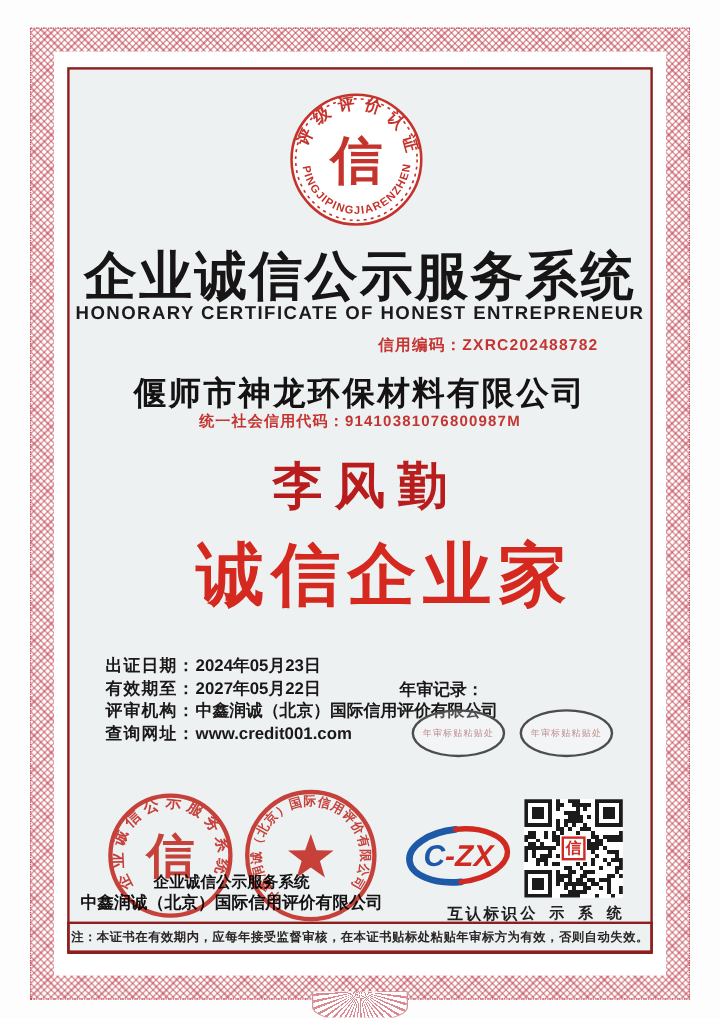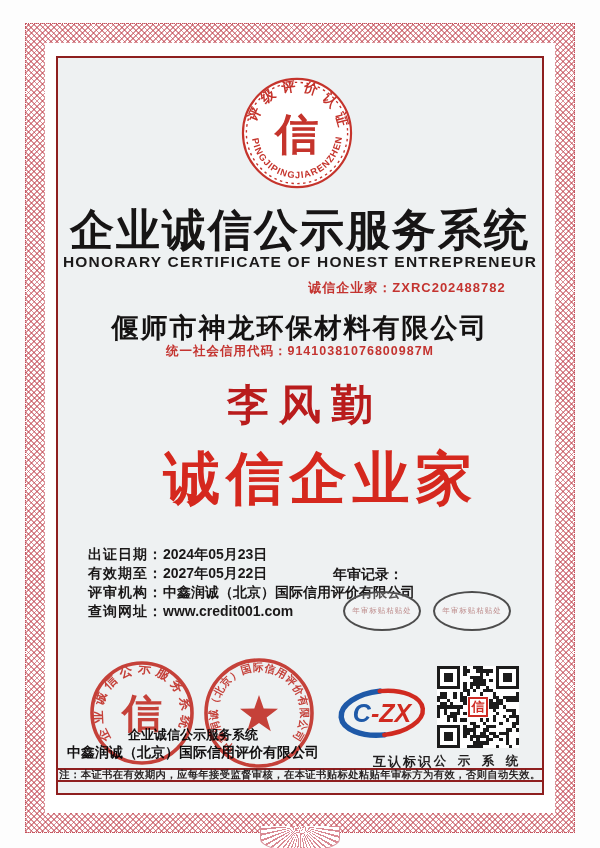--- a/index.html
+++ b/index.html
@@ -63,21 +63,21 @@
   .org2 { left:36px; top:744px; width:314px; text-align:center; font-size:14px; font-weight:700; color:#141212; mix-blend-mode:multiply; white-space:nowrap; }
 
   .czx { left:334px; top:684px; width:96px; height:58px; }
   .mutual-label { left:331px; top:753px; width:102px; text-align:right; font-size:13px; font-weight:700; color:#201e1e; letter-spacing:2px; }
   .qr-wrap { left:437px; top:666px; width:82px; height:82px; background:#fff; }
   .qr-logo { left:468px; top:697px; width:20px; height:20px; background:#fff; border:2px solid #cf2b24;
              color:#cf2b24; font-weight:900; font-size:13px; line-height:16px; text-align:center; }
   .qr-label { left:424px; top:753px; width:108px; text-align:center; font-size:12.5px; font-weight:700; color:#201e1e; letter-spacing:4px; }
 
   
-  .note { left:56px; top:768px; width:488px; height:14px; border:2px solid #8e1f1f;
+  .note { left:56px; top:768px; width:488px; height:26px; border:2px solid #8e1f1f;
           display:flex; align-items:center; justify-content:center;
           font-size:10.3px; font-weight:700; color:#2a2626; letter-spacing:.4px; white-space:nowrap; }
 </style>
 </head>
 <body>
 
 <div class="abs band"></div>
 <div class="abs band-hole"></div>
 <div class="abs rosette"></div>
 <div class="abs frame"></div>
@@ -91,21 +91,21 @@
     <textPath href="#em-top" startOffset="8%">评 级 评 价 认 证</textPath>
   </text>
   <text font-size="9.5" font-weight="bold" fill="#c5342c" letter-spacing="1">
     <textPath href="#em-bot" startOffset="4%">PINGJIPINGJIARENZHENG</textPath>
   </text>
   <text x="58" y="74" text-anchor="middle" font-size="44" font-weight="900" fill="#c5342c">信</text>
 </svg>
 
 <div class="abs title">企业诚信公示服务系统</div>
 <div class="abs subtitle">HONORARY CERTIFICATE OF HONEST ENTREPRENEUR</div>
-<div class="abs credit"><span>诚信企业家：</span><span>ZXRC202488782</span></div>
+<div class="abs credit"><span>信用编码：</span><span>ZXRC202488782</span></div>
 
 <div class="abs company">偃师市神龙环保材料有限公司</div>
 <div class="abs ucode"><span>统一社会信用代码：</span><span>91410381076800987M</span></div>
 
 <div class="abs rname">李风勤</div>
 <div class="abs honor">诚信企业家</div>
 
 <div class="abs details">
   <div class="row"><span class="lbl">出证日期：</span><span>2024年05月23日</span></div>
   <div class="row"><span class="lbl">有效期至：</span><span>2027年05月22日</span></div>

